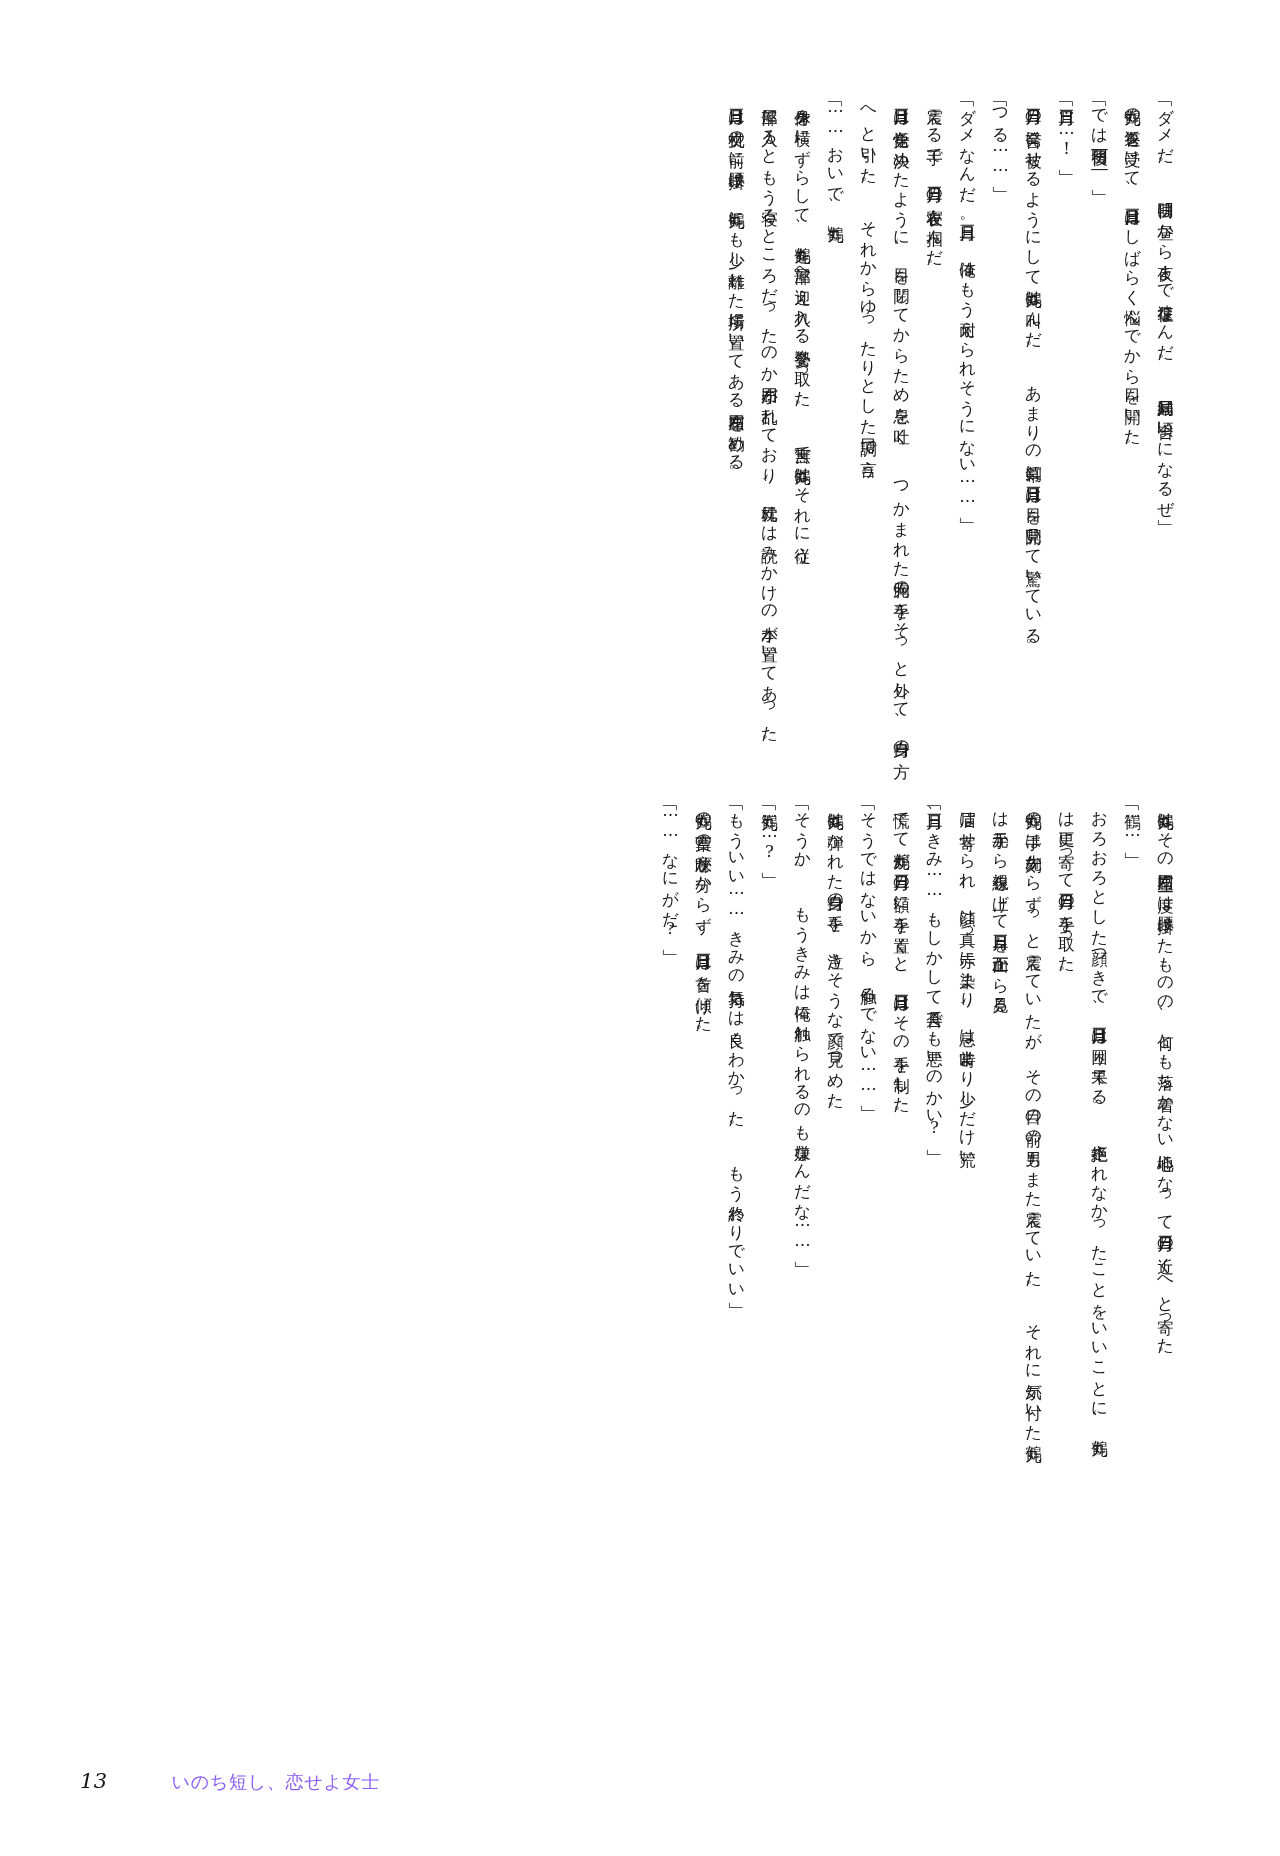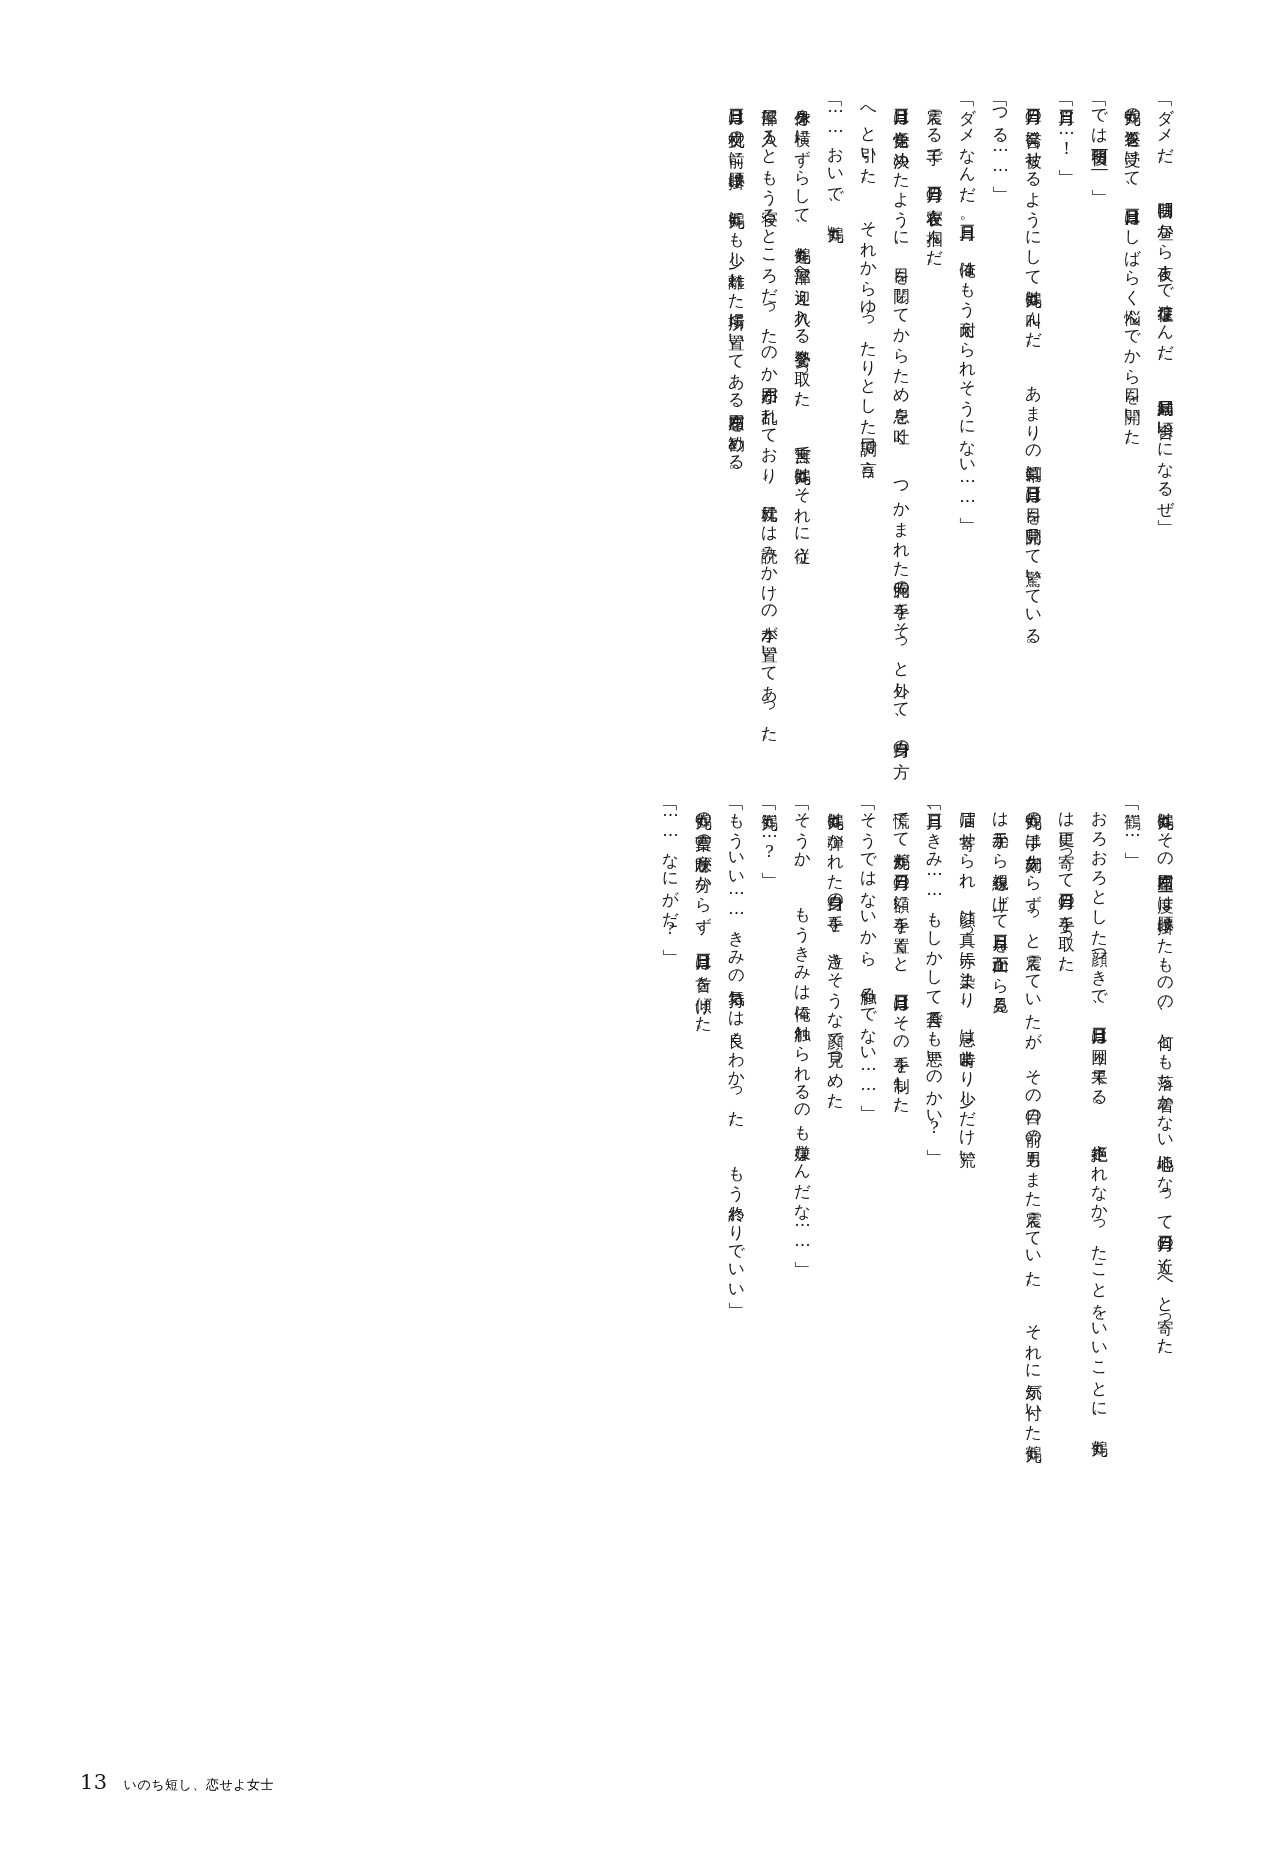--- a/index.html
+++ b/index.html
@@ -73,25 +73,27 @@
     bottom: 62px;
     display: flex;
     align-items: baseline;
     gap: 16px;
     font-family: "DejaVu Serif", "Liberation Serif", serif;
   }
   #footer .pagenum {
     font-size: 21px;
     letter-spacing: 0.02em;
     color: #141414;
+    font-style: italic;
   }
   #footer .runhead {
-    font-size: 13px;
+    font-size: 18px;
     letter-spacing: 0.04em;
-    color: #000000;
+    color: #8b5cf6;
+    margin-left: 48px;
   }
 </style>
 </head>
 <body>
 
 <div id="page">
 
   <div id="block-upper">
     <div class="para">「ダメだ。　明日は昼から夜まで遠征なんだ。　結局同じ頃合いになるぜ」</div>
     <div class="para">鶴丸の返答を受けて、三日月はしばらく悩んでから口を開いた。</div>

